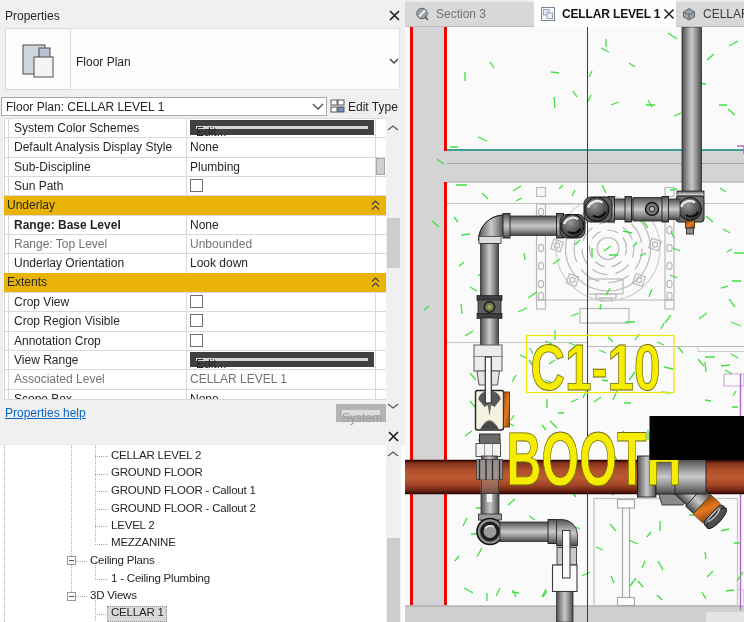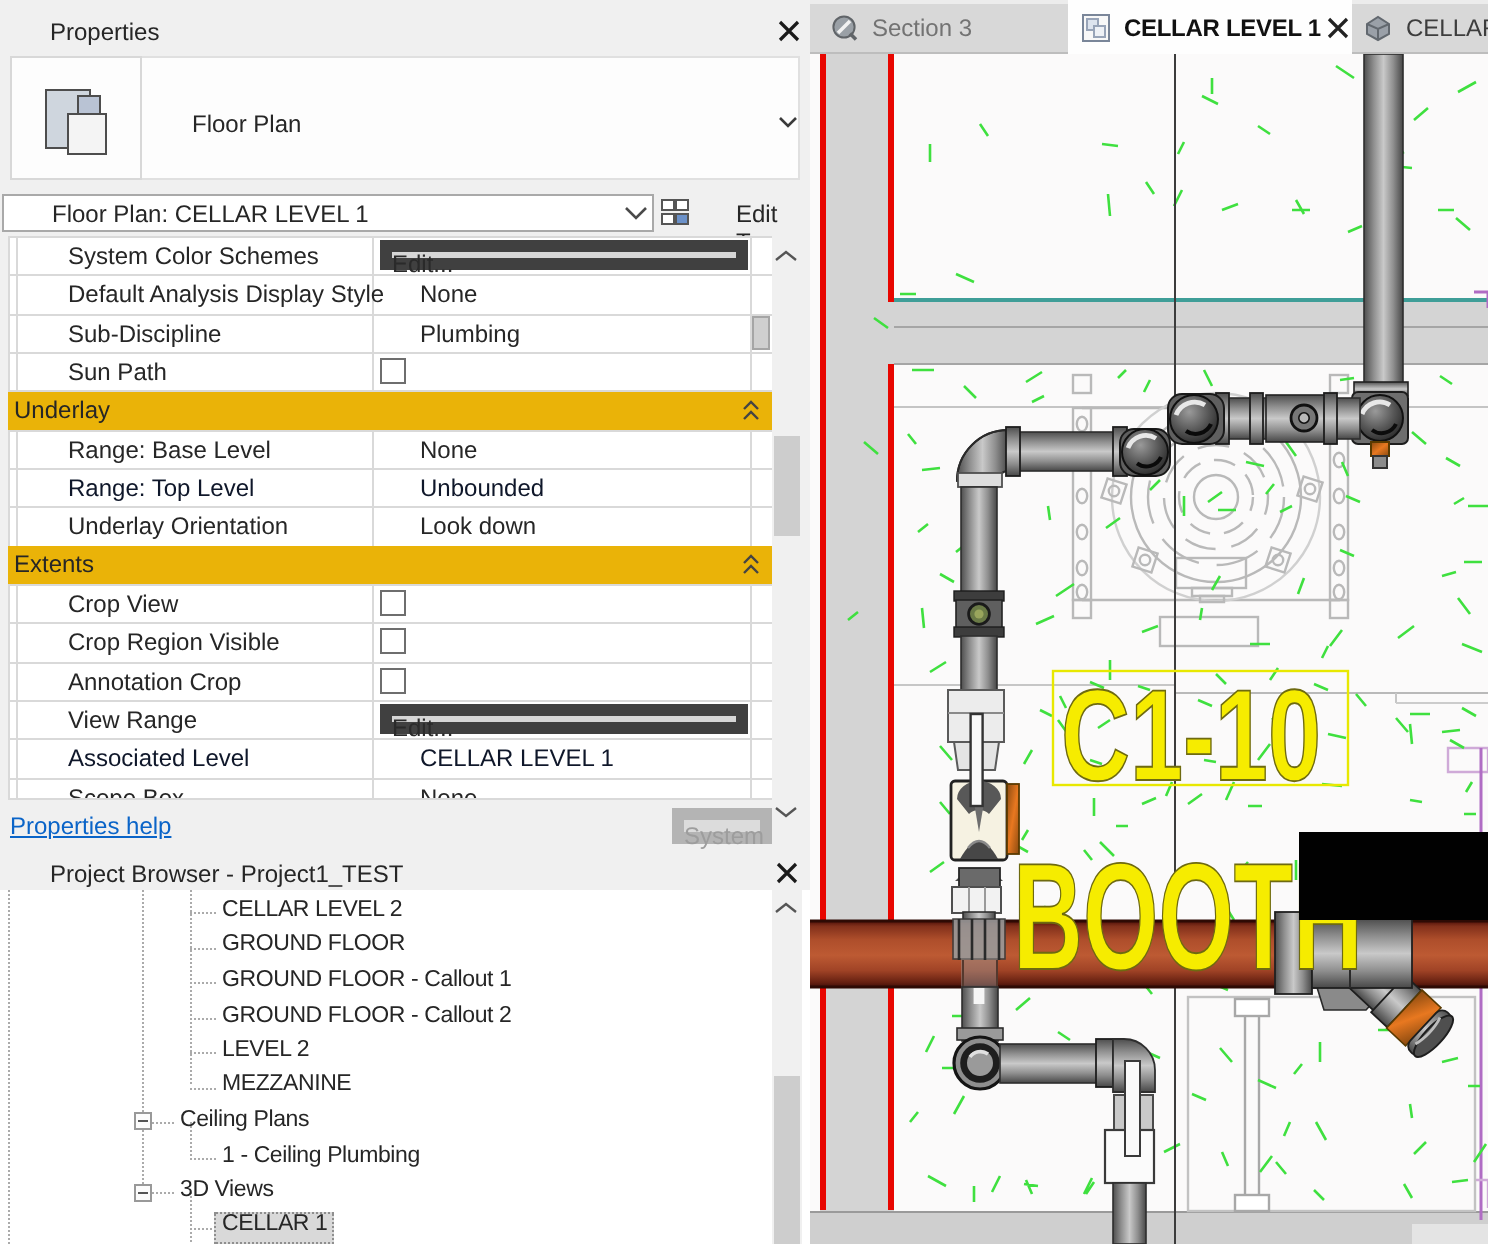--- a/index.html
+++ b/index.html
@@ -1,20 +1,20 @@
 <!DOCTYPE html>
 <html><head><meta charset="utf-8">
 <style>
 html,body{margin:0;padding:0;width:744px;height:622px;overflow:hidden;background:#fff;
 font-family:"Liberation Sans",sans-serif;}
 *{box-sizing:border-box;}
 .abs{position:absolute;}
 #left{position:absolute;left:0;top:0;width:405px;height:622px;background:#f0f0f0;}
-.t12{font-size:12px;color:#262626;margin-left:20px;}
-.gray{color:#0f172a;}
+.t12{font-size:12px;color:#262626;}
+.gray{color:#737373;}
 .gridline{position:absolute;background:#d9d9d9;}
 .cb{position:absolute;width:13px;height:13px;border:1px solid #6e6e6e;background:#fff;}
 .btn{position:absolute;background:#d6d6d6;border:6px solid #404040;font-size:12px;color:#2a2a2a;text-align:left;line-height:13px;}
 .ghdr{position:absolute;left:4px;width:382px;height:19px;background:#eab308;font-size:12px;color:#262626;padding-left:3px;line-height:19px;}
 .trtxt{position:absolute;font-size:11.5px;letter-spacing:-0.2px;color:#262626;white-space:nowrap;}
 </style></head>
 <body>
 <div id="left">
 <div class="abs" style="left:0;top:0;width:405px;height:27px;background:#f0f0f0;"></div>
 <div class="abs t12" style="left:5px;top:9px;">Properties</div>
@@ -59,21 +59,21 @@
 <div class="abs t12" style="left:14px;top:160px;white-space:nowrap;">Sub-Discipline</div>
 <div class="abs t12" style="left:190px;top:160px;white-space:nowrap;">Plumbing</div>
 <div class="gridline" style="left:4px;top:176px;width:382px;height:1px;"></div>
 <div class="abs t12" style="left:14px;top:179px;white-space:nowrap;">Sun Path</div>
 <div class="cb" style="left:190px;top:179px;"></div>
 <div class="gridline" style="left:4px;top:195px;width:382px;height:1px;"></div>
 <div class="ghdr" style="top:196px;">Underlay<svg style="position:absolute;right:6px;top:4px;" width="9" height="11">
         <path d="M1 4.5L4.5 1L8 4.5M1 9.5L4.5 6L8 9.5" stroke="#444" stroke-width="1.2" fill="none"></path>
       </svg></div>
 <div class="gridline" style="left:4px;top:215px;width:382px;height:1px;"></div>
-<div class="abs t12" style="left:14px;top:218px;white-space:nowrap;">Range: Base Level</div>
+<div class="abs t12" style="left:14px;top:218px;white-space:nowrap;font-weight:bold;">Range: Base Level</div>
 <div class="abs t12" style="left:190px;top:218px;white-space:nowrap;">None</div>
 <div class="gridline" style="left:4px;top:234px;width:382px;height:1px;"></div>
 <div class="abs t12 gray" style="left:14px;top:237px;white-space:nowrap;">Range: Top Level</div>
 <div class="abs t12 gray" style="left:190px;top:237px;white-space:nowrap;">Unbounded</div>
 <div class="gridline" style="left:4px;top:253px;width:382px;height:1px;"></div>
 <div class="abs t12" style="left:14px;top:256px;white-space:nowrap;">Underlay Orientation</div>
 <div class="abs t12" style="left:190px;top:256px;white-space:nowrap;">Look down</div>
 <div class="gridline" style="left:4px;top:273px;width:382px;height:1px;"></div>
 <div class="ghdr" style="top:273px;">Extents<svg style="position:absolute;right:6px;top:4px;" width="9" height="11">
         <path d="M1 4.5L4.5 1L8 4.5M1 9.5L4.5 6L8 9.5" stroke="#444" stroke-width="1.2" fill="none"></path>
@@ -95,21 +95,20 @@
 <div class="abs t12 gray" style="left:190px;top:372px;white-space:nowrap;">CELLAR LEVEL 1</div>
 <div class="gridline" style="left:4px;top:389px;width:382px;height:1px;"></div>
 <div class="abs t12" style="left:14px;top:392px;white-space:nowrap;">Scope Box</div>
 <div class="abs t12" style="left:190px;top:392px;white-space:nowrap;">None</div>
 <div class="abs" style="left:376px;top:158px;width:9px;height:17px;background:#cfcfcf;border:1px solid #a5a5a5;"></div>
 <div class="gridline" style="left:4px;top:399px;width:382px;height:1px;"></div>
 <div class="abs" style="left:0;top:400px;width:405px;height:27px;background:#f0f0f0;"></div>
 <div class="abs" style="left:5px;top:406px;font-size:12px;color:#0a64c8;text-decoration:underline;">Properties help</div>
 <div class="btn" style="left:336px;top:404px;width:50px;height:18px;line-height:16px;color:#9d9d9d;background:#dcdcdc;border-color:#b4b4b4;">System</div>
 <div class="abs" style="left:0;top:427px;width:405px;height:18px;background:#f0f0f0;"></div>
-<div class="abs t12" style="left:5px;top:430px;">Project Browser - Project1_TEST</div>
 <svg class="abs" style="left:387px;top:430px;" width="13" height="13">
       <path d="M2 2L11 11M11 2L2 11" stroke="#1a1a1a" stroke-width="1.6"></path>
     </svg>
 <div class="abs" style="left:0;top:445px;width:405px;height:177px;background:#fff;"></div>
 <div class="abs" style="left:4px;top:445px;width:1px;height:177px;background:repeating-linear-gradient(to bottom,#ababab 0 1px,transparent 1px 2px);"></div>
 <div class="abs" style="left:71px;top:445px;width:1px;height:151px;background:repeating-linear-gradient(to bottom,#ababab 0 1px,transparent 1px 2px);"></div>
 <div class="abs" style="left:95px;top:445px;width:1px;height:98px;background:repeating-linear-gradient(to bottom,#ababab 0 1px,transparent 1px 2px);"></div>
 <div class="abs" style="left:95px;top:561px;width:1px;height:17px;background:repeating-linear-gradient(to bottom,#ababab 0 1px,transparent 1px 2px);"></div>
 <div class="abs" style="left:95px;top:596px;width:1px;height:26px;background:repeating-linear-gradient(to bottom,#ababab 0 1px,transparent 1px 2px);"></div>
 <div class="abs" style="left:95px;top:456px;width:13px;height:1px;background:repeating-linear-gradient(to right,#ababab 0 1px,transparent 1px 2px);"></div>

